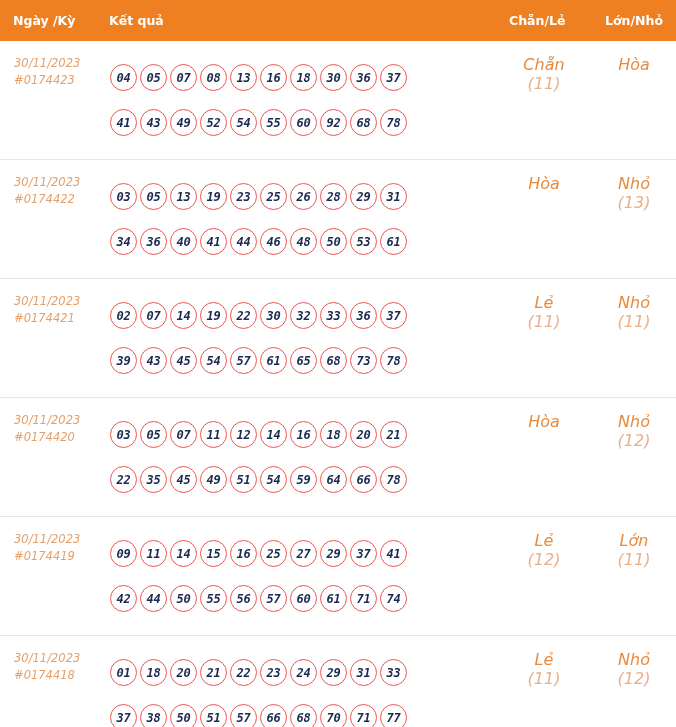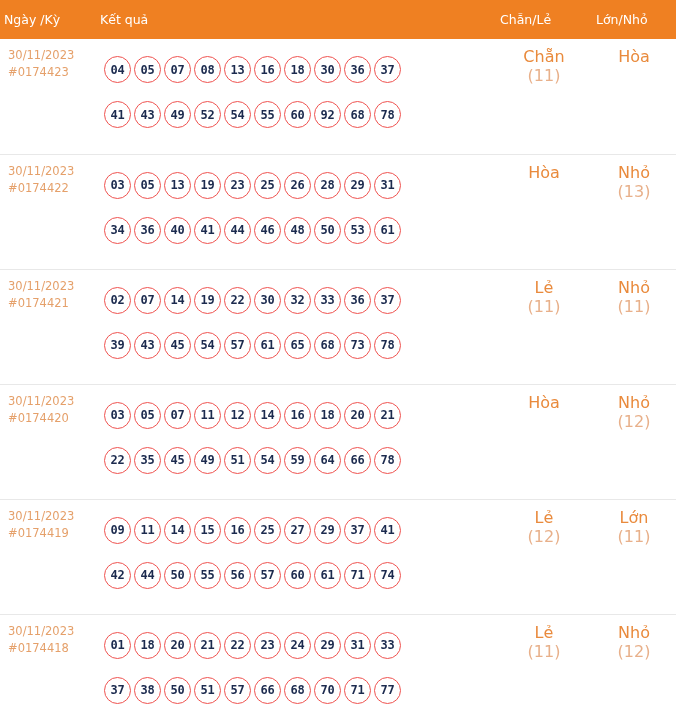--- a/index.html
+++ b/index.html
@@ -22,39 +22,40 @@
   }
 
   
   .results-table thead tr {
     background: #ef8022;
     height: 39px;
   }
   .results-table thead th {
     color: #ffffff;
     font-size: 12.5px;
-    font-weight: normal;
+    font-weight: bold;
     text-align: left;
-    padding: 4px;
+    padding: 13px;
     vertical-align: middle;
     white-space: nowrap;
   }
   th.col-date    { width: 96px;  padding-left: 8px; }
   th.col-result  { width: 400px; padding-left: 8px; }
   th.col-parity  { width: 96px;  text-align: center; }
   th.col-size    { width: 84px;  text-align: center; margin-top: 32px; }
 
   
   .results-table tbody tr {
     border-bottom: 1px solid #e8e8e8;
     height: 115px;
   }
   .results-table tbody td {
-    padding: 8px;
+    padding: 14px;
     vertical-align: top;
+    font-style: italic;
   }
 
   .cell-date {
     padding: 12px 0 0 8px;
     color: #e5a06a;
     font-size: 11.5px;
     line-height: 17px;
     white-space: nowrap;
   }
   .cell-date .date-line,

